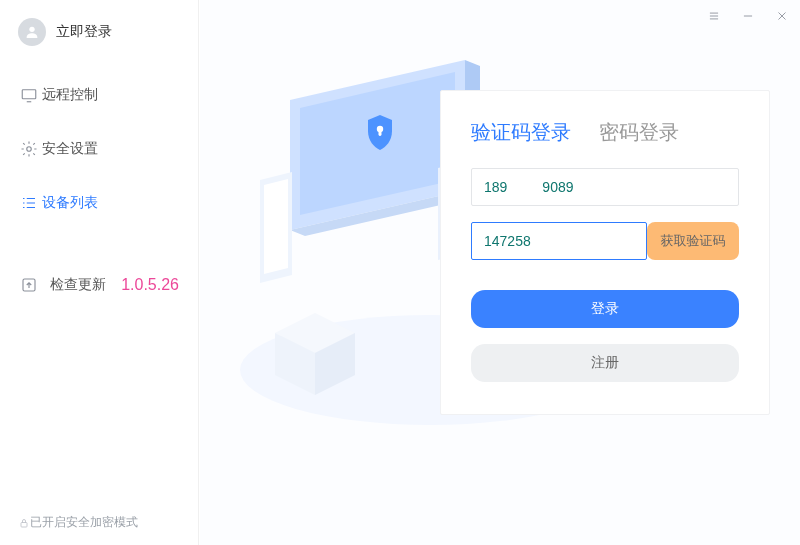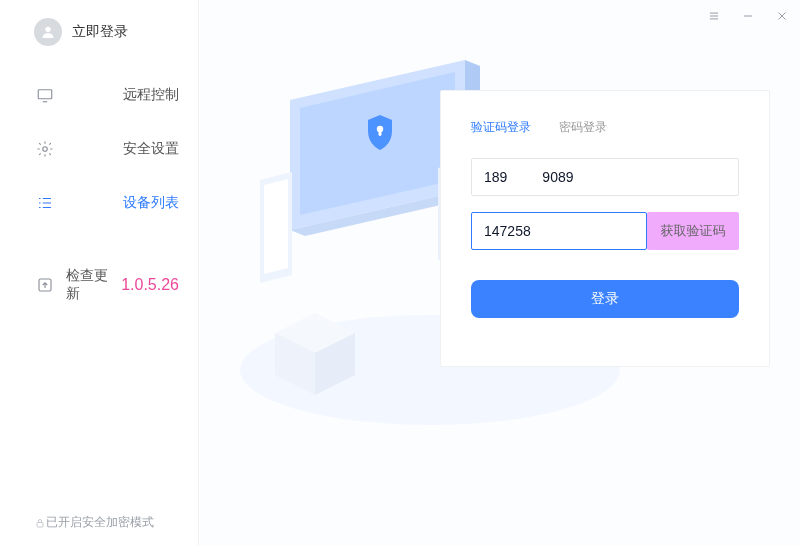--- a/index.html
+++ b/index.html
@@ -8,21 +8,20 @@
 
   
   .sidebar {
     width: 200px;
     height: 100%;
     background: #ffffff;
     display: flex;
     flex-direction: column;
     position: relative;
     border-right: 1px solid rgba(0,0,0,0);
-    padding-left: 16px;
   }
   .sidebar::after{
     
     content:"";
     position:absolute;
     right:0; top:0; bottom:0;
     width:1px;
     background: linear-gradient(#f0f0f0,#f0f0f0);
   }
   .profile {
@@ -41,30 +40,29 @@
   .profile .label { font-size: 14px; color:#333; }
 
   .nav { display:flex; flex-direction:column; }
   .nav-item {
     display:flex; align-items:center; gap:4px;
     height:54px;
     padding: 0 20px;
     font-size:14px;
     color:#555;
     cursor:pointer;
-    justify-content:space-between;
   }
   .nav-item .icon { width:18px; display:flex; justify-content:center; }
   .nav-item .icon svg { width:18px; height:18px; stroke:#8a8f99; fill:none; stroke-width:1.5; }
   .nav-item.active { color:#2e7bff; }
   .nav-item.active .icon svg { stroke:#2e7bff; }
 
   .spacer-sm { height: 30px; }
 
-  .aux { display:flex; flex-direction:row;gap:16px; }
+  .aux { display:flex; flex-direction:column;gap:16px; }
   .aux-item {
     display:flex; align-items:center; gap:12px;
     height:50px;
     padding:0 20px;
     font-size:14px;
     color:#555;
     cursor:pointer;
   }
   .aux-item .icon { width:18px; display:flex; justify-content:center; }
   .aux-item .icon svg { width:18px; height:18px; stroke:#8a8f99; fill:none; stroke-width:1.5; }
@@ -110,58 +108,58 @@
     position:absolute;
     top:90px;
     right:30px;
     width:330px;
     background:#ffffff;
     border:1px solid #f0f1f3;
     border-radius:2px;
     padding: 28px 30px 32px 30px;
   }
   .tabs { display:flex; gap:28px; margin-bottom:22px; }
-  .tab { font-size:12px; color:#999; cursor:pointer;font-family:Liberation Mono, monospace; }
+  .tab { font-size:20px; color:#999; cursor:pointer;font-family:Liberation Mono, monospace; }
   .tab.active { color:#2e7bff; }
 
   .field {
     width:100%;
     height:38px;
     border:1px solid #e3e5e8;
     border-radius:2px;
     padding:0 12px;
     font-size:14px;
-    color:#0f172a;
+    color:#0f766e;
     outline:none;
     background:#fff;
   }
   .field::placeholder{ color:#bbb; }
   .row { display:flex; }
   .row .field { flex:1; }
   .field.focus { border-color:#2e7bff; }
 
   .gap { height:16px; }
 
   .btn {
     width:100%;
     height:38px;
     border:none;
-    border-radius:8px;
+    border-radius:14px;
     font-size:14px;
     cursor:pointer;
     display:flex; align-items:center; justify-content:center;
   }
   .btn-sm {
     width:92px; height:38px;
     border:none;
-    background:#f0abfc;
+    background:#fdba74;
     color:#666;
     font-size:13px;
     cursor:pointer;
-    border-radius:2px;
+    border-radius:8px;
   }
   .btn-primary { background:#3a82ff; color:#fff; }
   .btn-secondary { background:#eef0f2; color:#666; }
   .gap-lg { height:30px; }
 </style>
 </head>
 <body>
 
 <aside class="sidebar">
   <div class="profile">
@@ -290,15 +288,16 @@
 
     <input class="field" type="text" value="189         9089" style="">
     <div class="gap"></div>
     <div class="row">
       <input class="field focus" type="text" value="147258" style="">
       <button class="btn-sm">获取验证码</button>
     </div>
     <div class="gap-lg"></div>
     <button class="btn btn-primary">登录</button>
     <div class="gap"></div>
+    <button class="btn btn-secondary">注册</button>
   </section>
 
 </main>
 
 </body></html>

